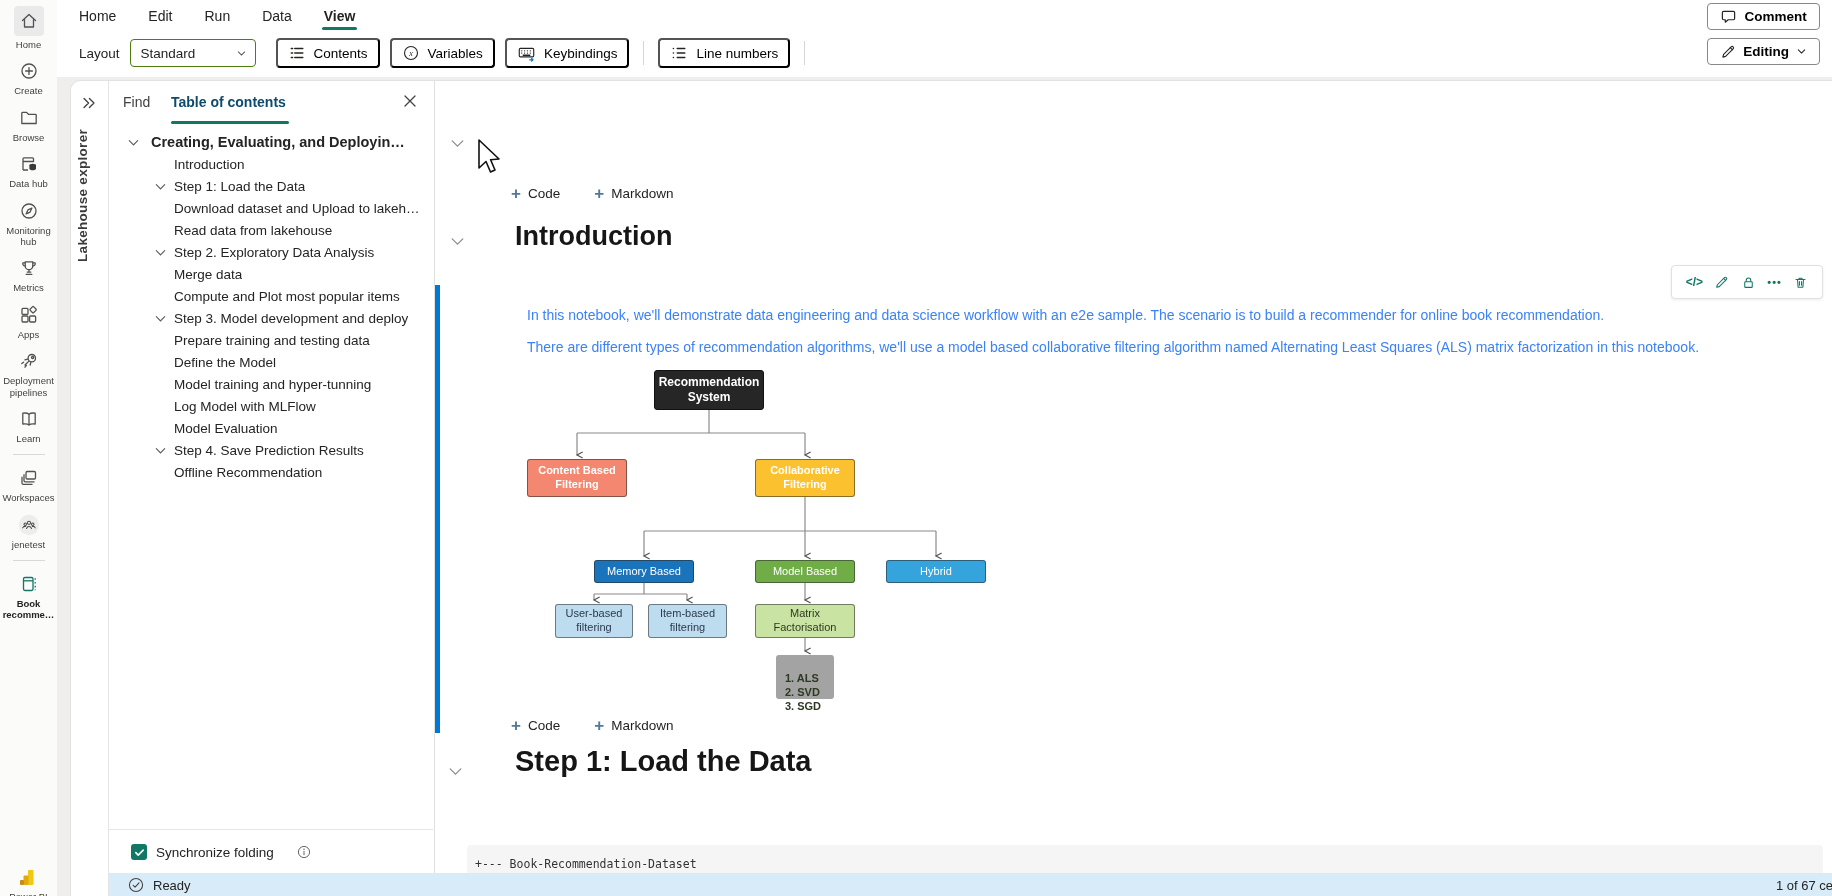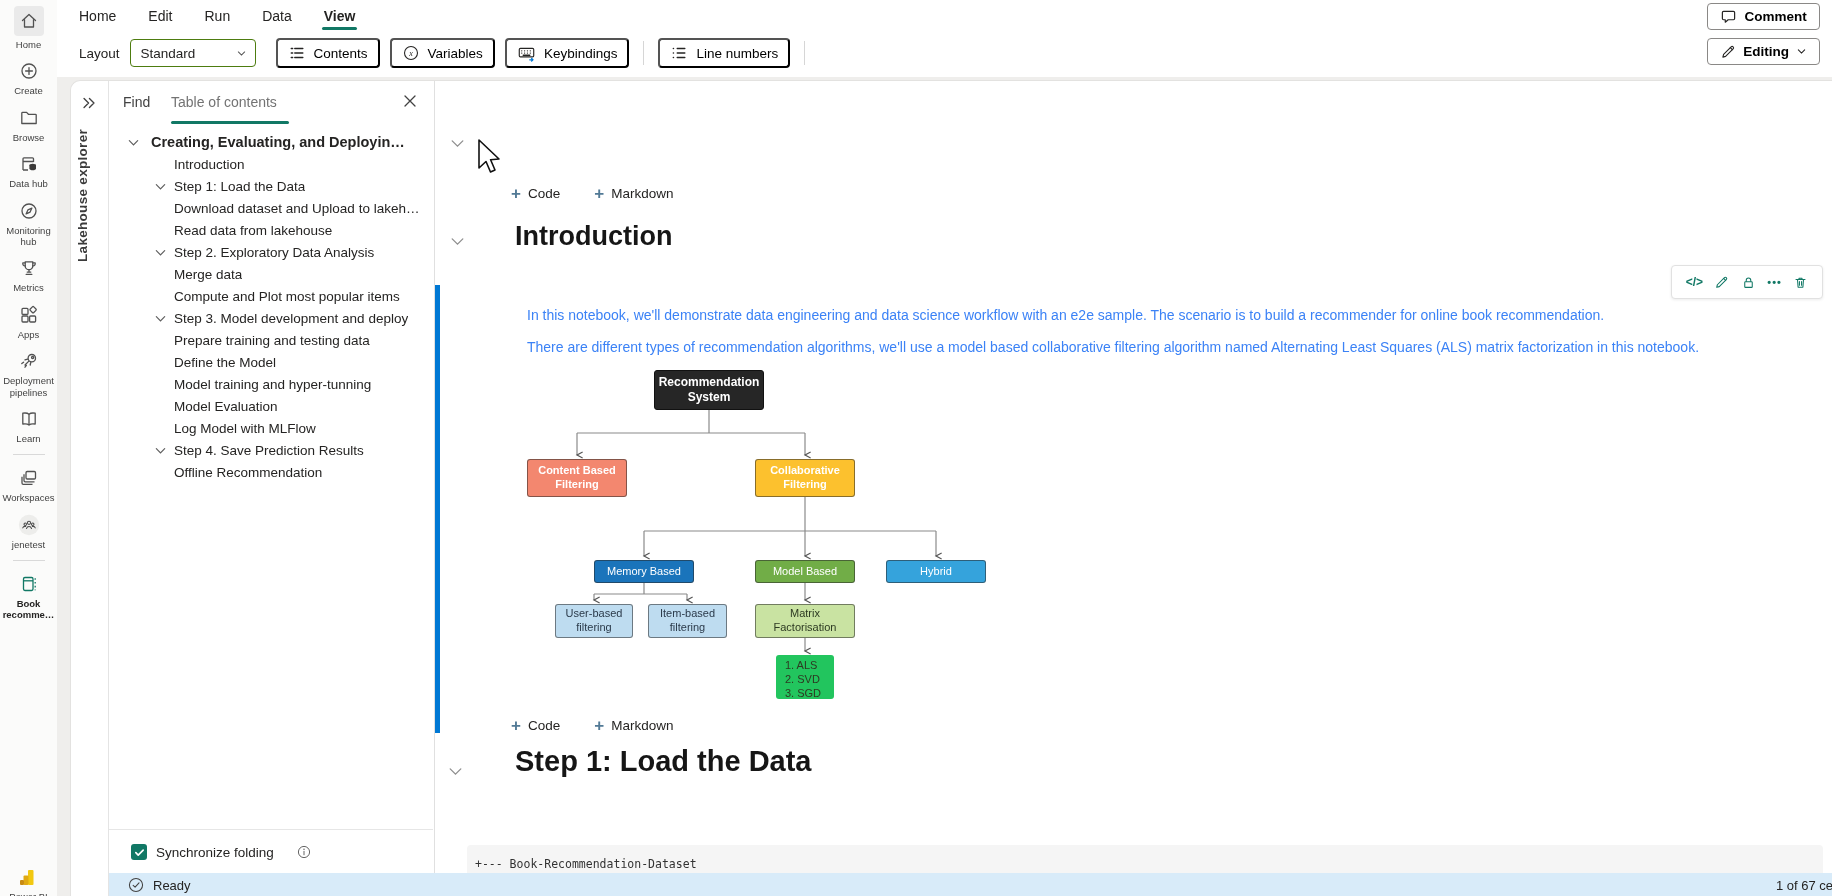--- a/index.html
+++ b/index.html
@@ -37,21 +37,21 @@
   #card { position:absolute; left:70px; top:80px; width:1762px; height:816px; background:#fff; border-top:1px solid #e3e2e0; border-left:1px solid #e3e2e0; border-radius:10px 0 0 0; overflow:hidden; }
 
   
   #strip { position:absolute; left:0; top:0; width:38px; height:816px; border-right:1px solid #e4e4e4; }
   #strip-expand { position:absolute; left:9px; top:13px; width:20px; height:20px; cursor:pointer; }
   #strip-label { position:absolute; left:4px; top:48px; writing-mode:vertical-rl; transform:rotate(180deg); font-size:13.5px; font-weight:bold; color:#3b3b3b; letter-spacing:.3px; }
 
   
   #panel { position:absolute; left:38px; top:0; width:326px; height:792px; border-right:1px solid #e0e0e0; }
   .panel-tab { position:absolute; top:13px; font-size:14px; cursor:pointer; color:#424242; }
-  .panel-tab.active { color:#737373; font-weight:normal; }
+  .panel-tab.active { color:#0c4a6e; font-weight:bold; }
   #tab-underline { position:absolute; left:62px; top:40px; width:118px; height:3px; background:#117865; border-radius:2px; }
   #panel-close { position:absolute; right:14px; top:12px; width:18px; height:18px; cursor:pointer; }
   #toc { position:absolute; left:0; top:50px; right:1px; }
   .toc-row { position:relative; height:22px; display:flex; align-items:center; cursor:pointer; }
   .toc-chevron { position:absolute; width:13px; height:13px; }
   .toc-row.root .toc-chevron { left:18px; }
   .toc-row.sub  .toc-chevron { left:45px; }
   .toc-text { position:absolute; left:65px; font-size:13.5px; white-space:nowrap; overflow:hidden; text-overflow:ellipsis; max-width:255px; }
   .toc-row.root .toc-text { left:42px; font-size:14.5px; font-weight:bold; max-width:272px; }
   #sync-row { position:absolute; left:0; right:1px; bottom:0; height:44px; border-top:1px solid #e6e6e6; }
@@ -78,21 +78,21 @@
   #diagram { position:absolute; left:80px; top:286px; width:472px; height:334px; }
   .node { position:absolute; display:flex; align-items:center; justify-content:center; text-align:center; font-size:11px; line-height:1.25; border-radius:3px; border:1px solid rgba(40,40,40,.55); padding:2px; }
   .node.dark  { background:#262626; color:#fff; font-weight:bold; font-size:12px; border-color:#111; }
   .node.salmon{ background:#f3876f; color:#fff; font-weight:bold; }
   .node.yellow{ background:#fcc12e; color:#fff; font-weight:bold; }
   .node.blue  { background:#1a74bb; color:#fff; }
   .node.green { background:#71ad47; color:#fff; }
   .node.ltblue2{ background:#35a3dc; color:#fff; }
   .node.ltblue{ background:#bedcf0; color:#2b3a4a; }
   .node.ltgreen{ background:#c9e3a2; color:#2d3a22; }
-  .node.palegreen{ background:#22c55e; color:#2d3a22; align-items:flex-start; justify-content:flex-start; text-align:left; padding:4px 4px 0 9px; border:none; }
+  .node.palegreen{ background:#a3a3a3; color:#2d3a22; align-items:flex-start; justify-content:flex-start; text-align:left; padding:17px 4px 0 9px; border:none;font-weight:bold; }
   #diag-lines { position:absolute; left:0; top:0; }
 
   
   #statusbar { position:absolute; left:38px; top:792px; width:1724px; height:24px; background:#d8ebf9; display:flex; align-items:center; }
   #status-ready { display:flex; align-items:center; gap:9px; margin-left:19px; font-size:13px; }
   #status-cells { position:absolute; right:0; font-size:13px; white-space:nowrap; }
 
   
   #cursor { position:absolute; left:42px; top:58px; z-index:9; }
   svg { display:block; }
@@ -404,24 +404,24 @@
         <div class="toc-row sub">
             <span class="toc-text">Prepare training and testing data</span>
           </div>
         <div class="toc-row sub">
             <span class="toc-text">Define the Model</span>
           </div>
         <div class="toc-row sub">
             <span class="toc-text">Model training and hyper-tunning</span>
           </div>
         <div class="toc-row sub">
+            <span class="toc-text">Log Model with MLFlow</span>
+          </div>
+        <div class="toc-row sub">
             <span class="toc-text">Model Evaluation</span>
-          </div>
-        <div class="toc-row sub">
-            <span class="toc-text">Log Model with MLFlow</span>
           </div>
         <div class="toc-row sub">
             <span class="toc-chevron">
               <svg width="13" height="13" viewBox="0 0 14 14" fill="none" stroke="#5f5f5f" stroke-width="1.3" stroke-linecap="round">
                 <path d="M2.5 5 l4.5 4.5 4.5-4.5"></path>
               </svg>
             </span>
             <span class="toc-text">Step 4. Save Prediction Results</span>
           </div>
         <div class="toc-row sub">

